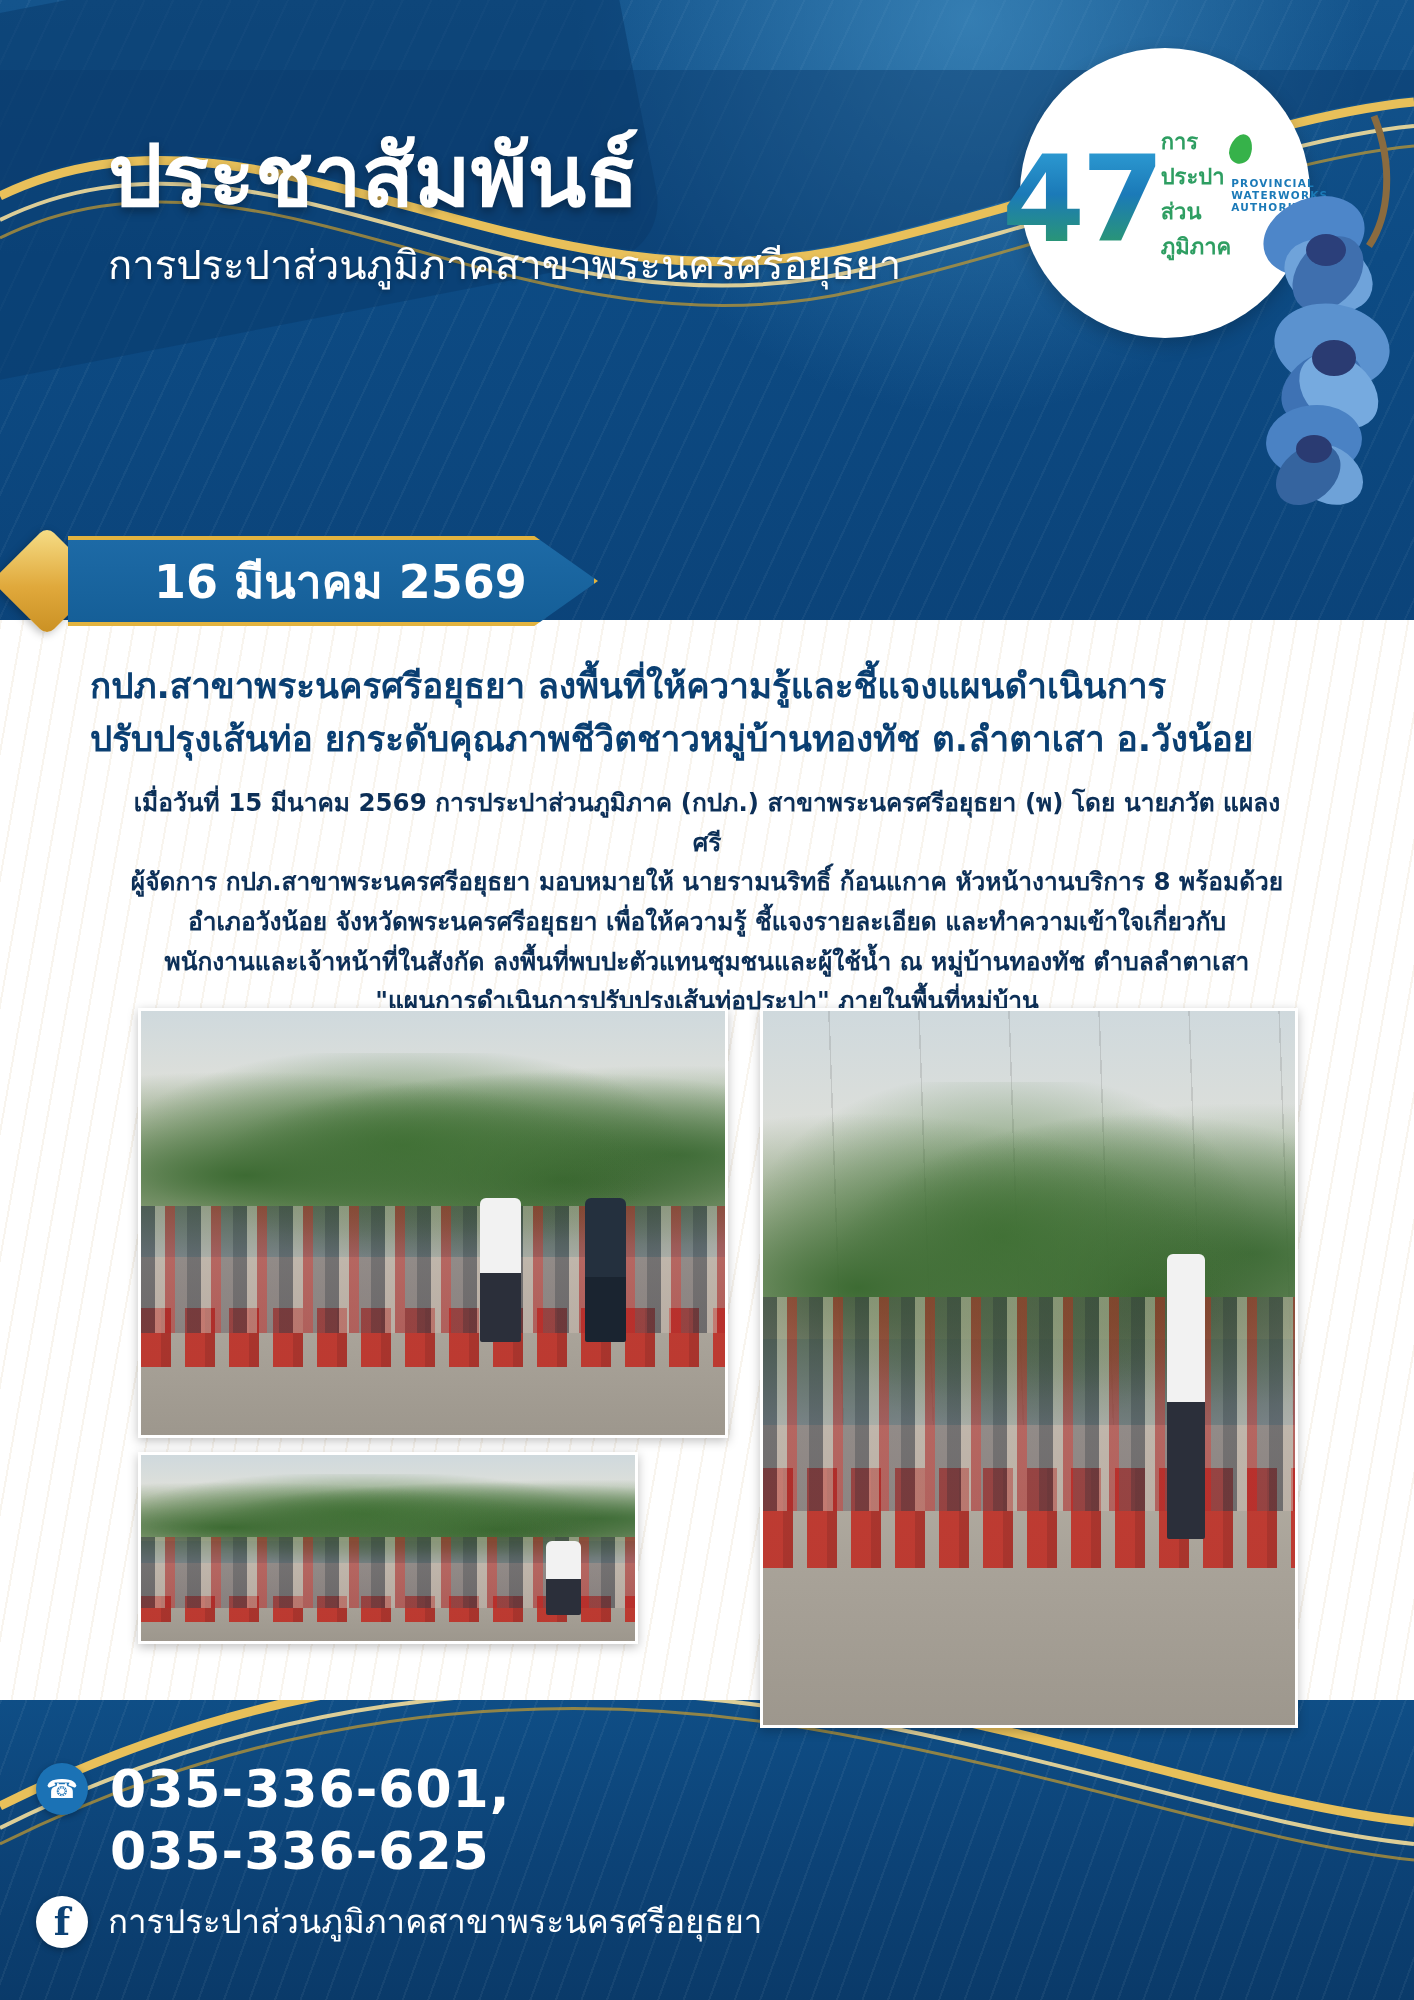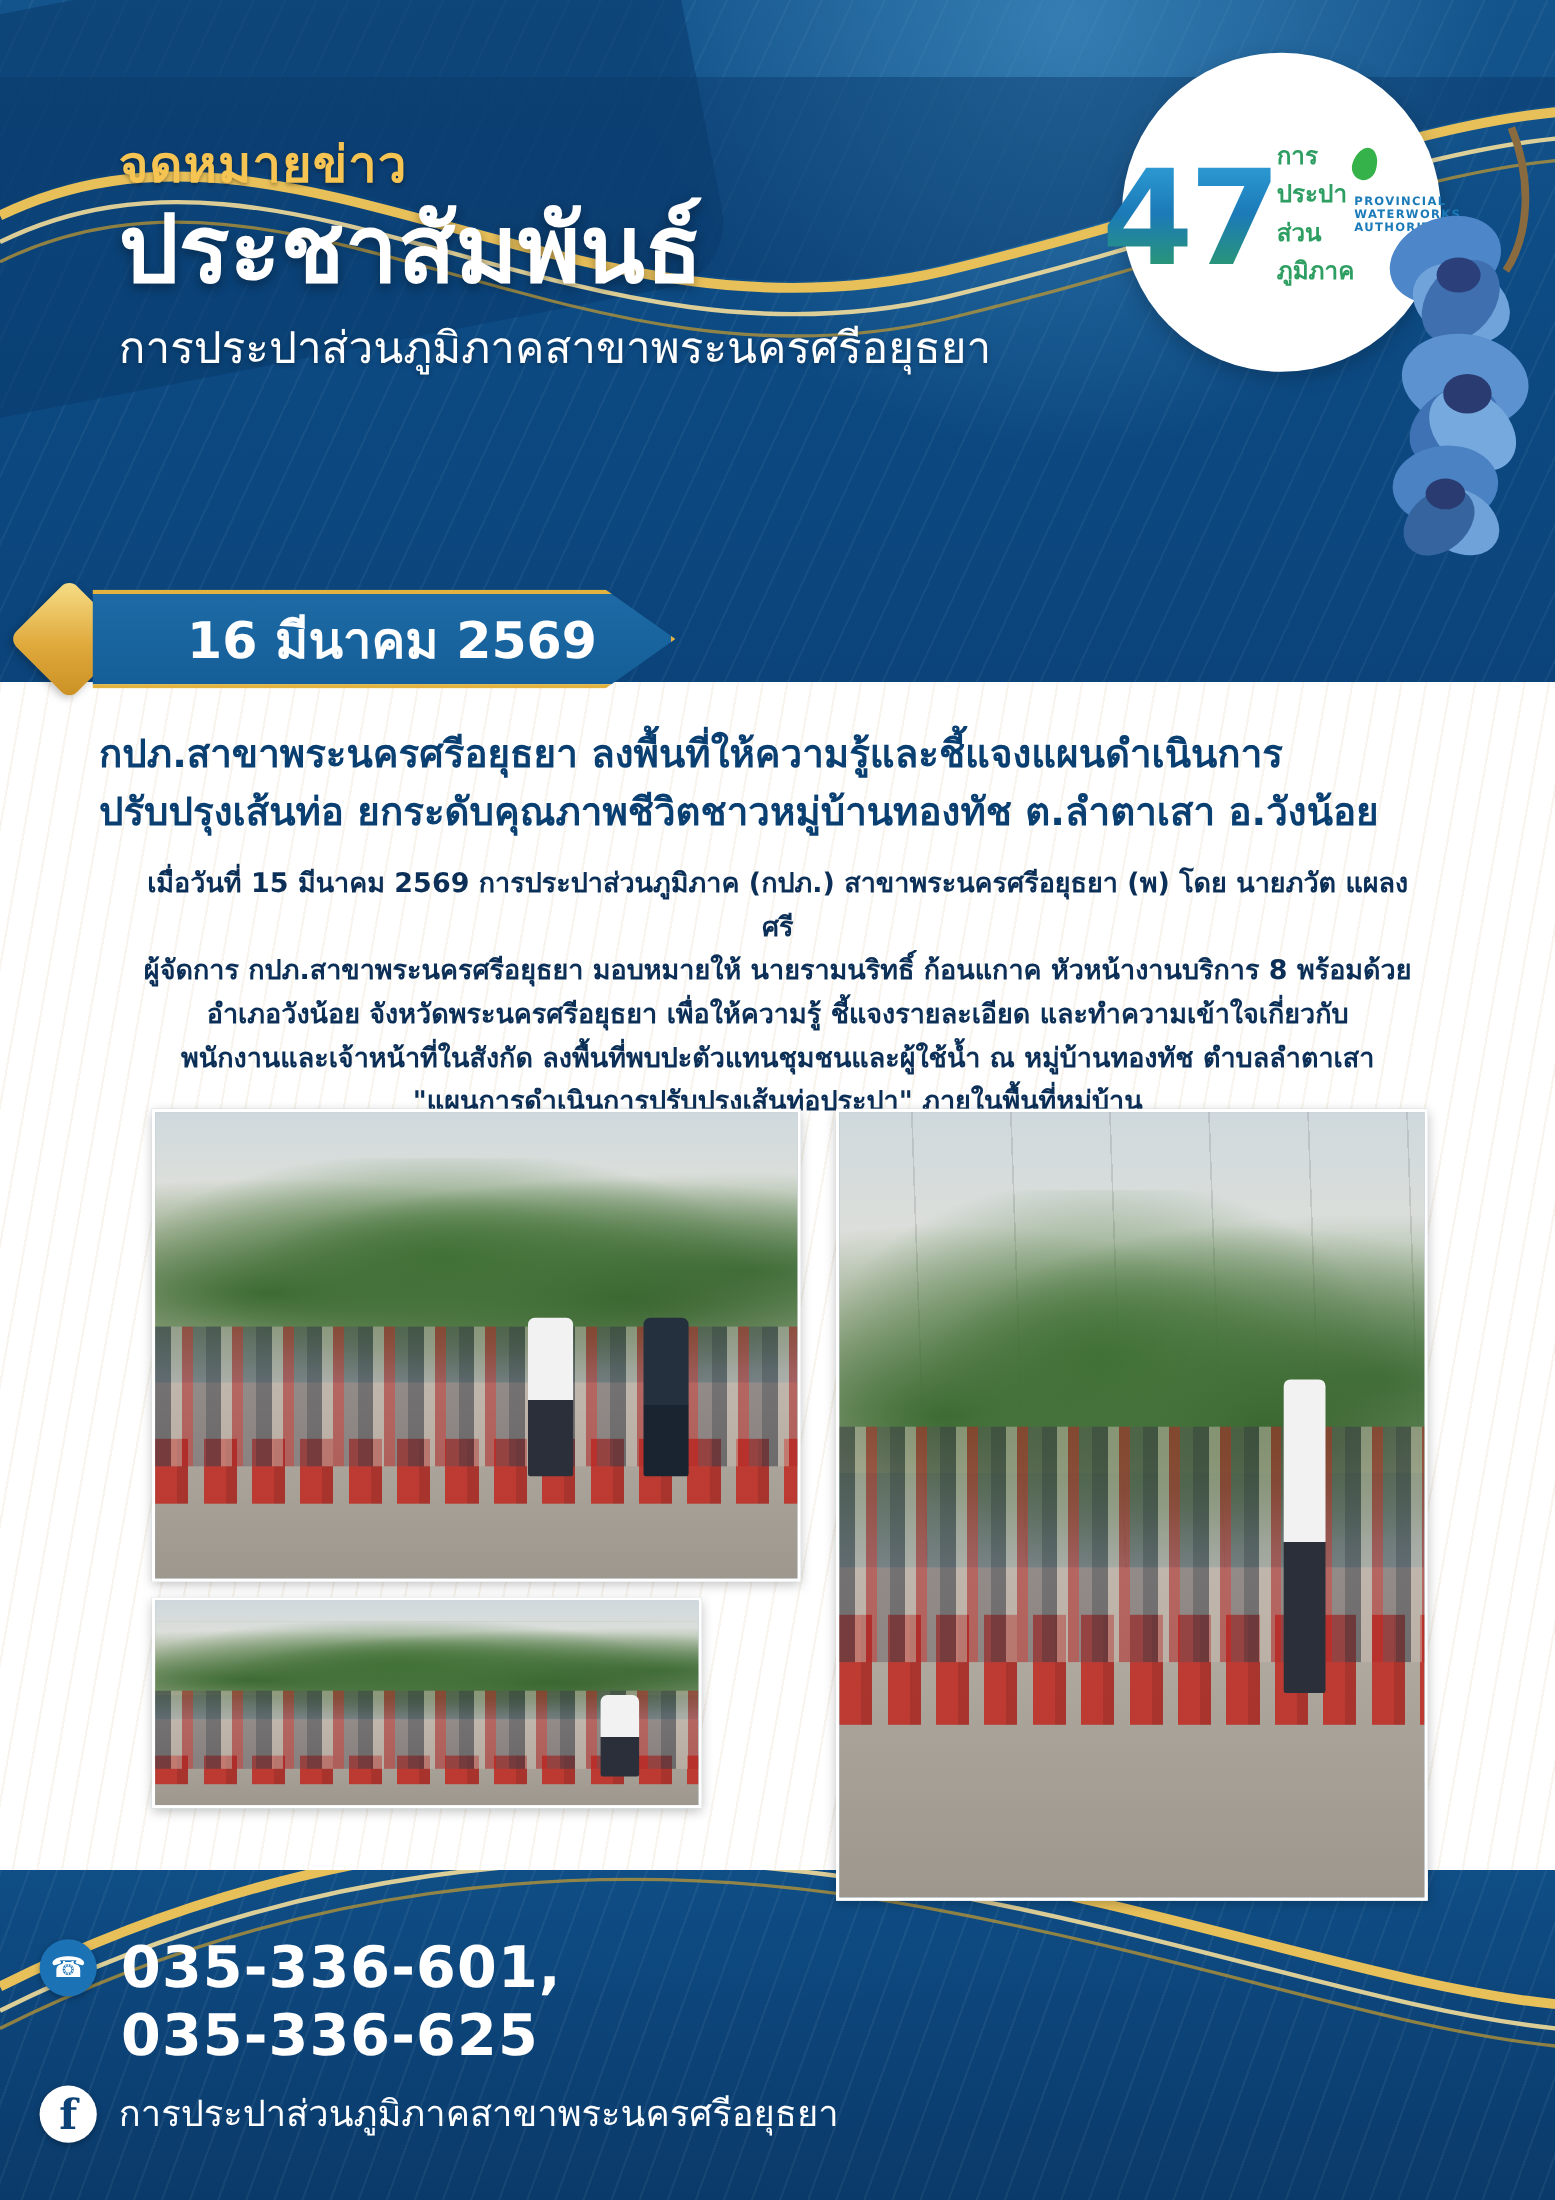--- a/index.html
+++ b/index.html
@@ -88,21 +88,21 @@
     position: absolute; right: 58px; top: 86px; width: 22px; height: 30px;
     background: #36b24a;
     border-radius: 50% 50% 50% 50% / 60% 60% 40% 40%;
     transform: rotate(18deg);
   }
 
   
   .orchid { position: absolute; right: 0px; top: 96px; width: 250px; height: 420px; z-index: 8; }
 
   
-  .date-wrap { position: absolute; left: 16px; top: 520px; z-index: 9; width: 700px; height: 120px; }
+  .date-wrap { position: absolute; left: 0; top: 520px; z-index: 9; width: 700px; height: 120px; }
   .date-diamond {
     position: absolute; left: 8px; top: 22px; width: 78px; height: 78px;
     background: linear-gradient(135deg, #f7e08a 0%, #e0a93c 55%, #c98f22 100%);
     transform: rotate(45deg);
     border-radius: 10px;
     box-shadow: 0 3px 8px rgba(0,0,0,0.25);
   }
   .date-tag {
     position: absolute; left: 68px; top: 16px; width: 530px; height: 90px;
     background: linear-gradient(180deg, #1d6aa6 0%, #155f98 100%);
@@ -221,21 +221,20 @@
     <div class="wedge-dark"></div>
 
     <svg class="swoosh" viewBox="0 0 1414 340" preserveAspectRatio="none">
       <path d="M0,120 C260,-10 520,250 860,170 C1100,112 1270,40 1414,26 L1414,0 L0,0 Z" fill="#0a3a6b" opacity="0.45"></path>
       <path d="M0,126 C260,0 520,256 860,176 C1100,118 1270,46 1414,32" stroke="#e8c05a" stroke-width="9" fill="none"></path>
       <path d="M0,150 C260,22 520,280 860,200 C1100,142 1270,70 1414,56" stroke="#f3dd9a" stroke-width="4" fill="none" opacity="0.9"></path>
       <path d="M0,168 C260,40 520,300 860,220 C1100,162 1270,90 1414,76" stroke="#c89b2e" stroke-width="3" fill="none" opacity="0.7"></path>
     </svg>
 
     <div class="header-titles">
-      <div class="kicker">จดหมายข่าว</div>
       <div class="main-title">ประชาสัมพันธ์</div>
       <div class="sub-title">การประปาส่วนภูมิภาคสาขาพระนครศรีอยุธยา</div>
     </div>
 
     <div class="logo-circle">
       <div class="logo-num">47</div>
       <div class="logo-pwa">การประปาส่วนภูมิภาค</div>
       <div class="logo-eng">PROVINCIAL WATERWORKS AUTHORITY</div>
       <div class="logo-drop"></div>
     </div>

